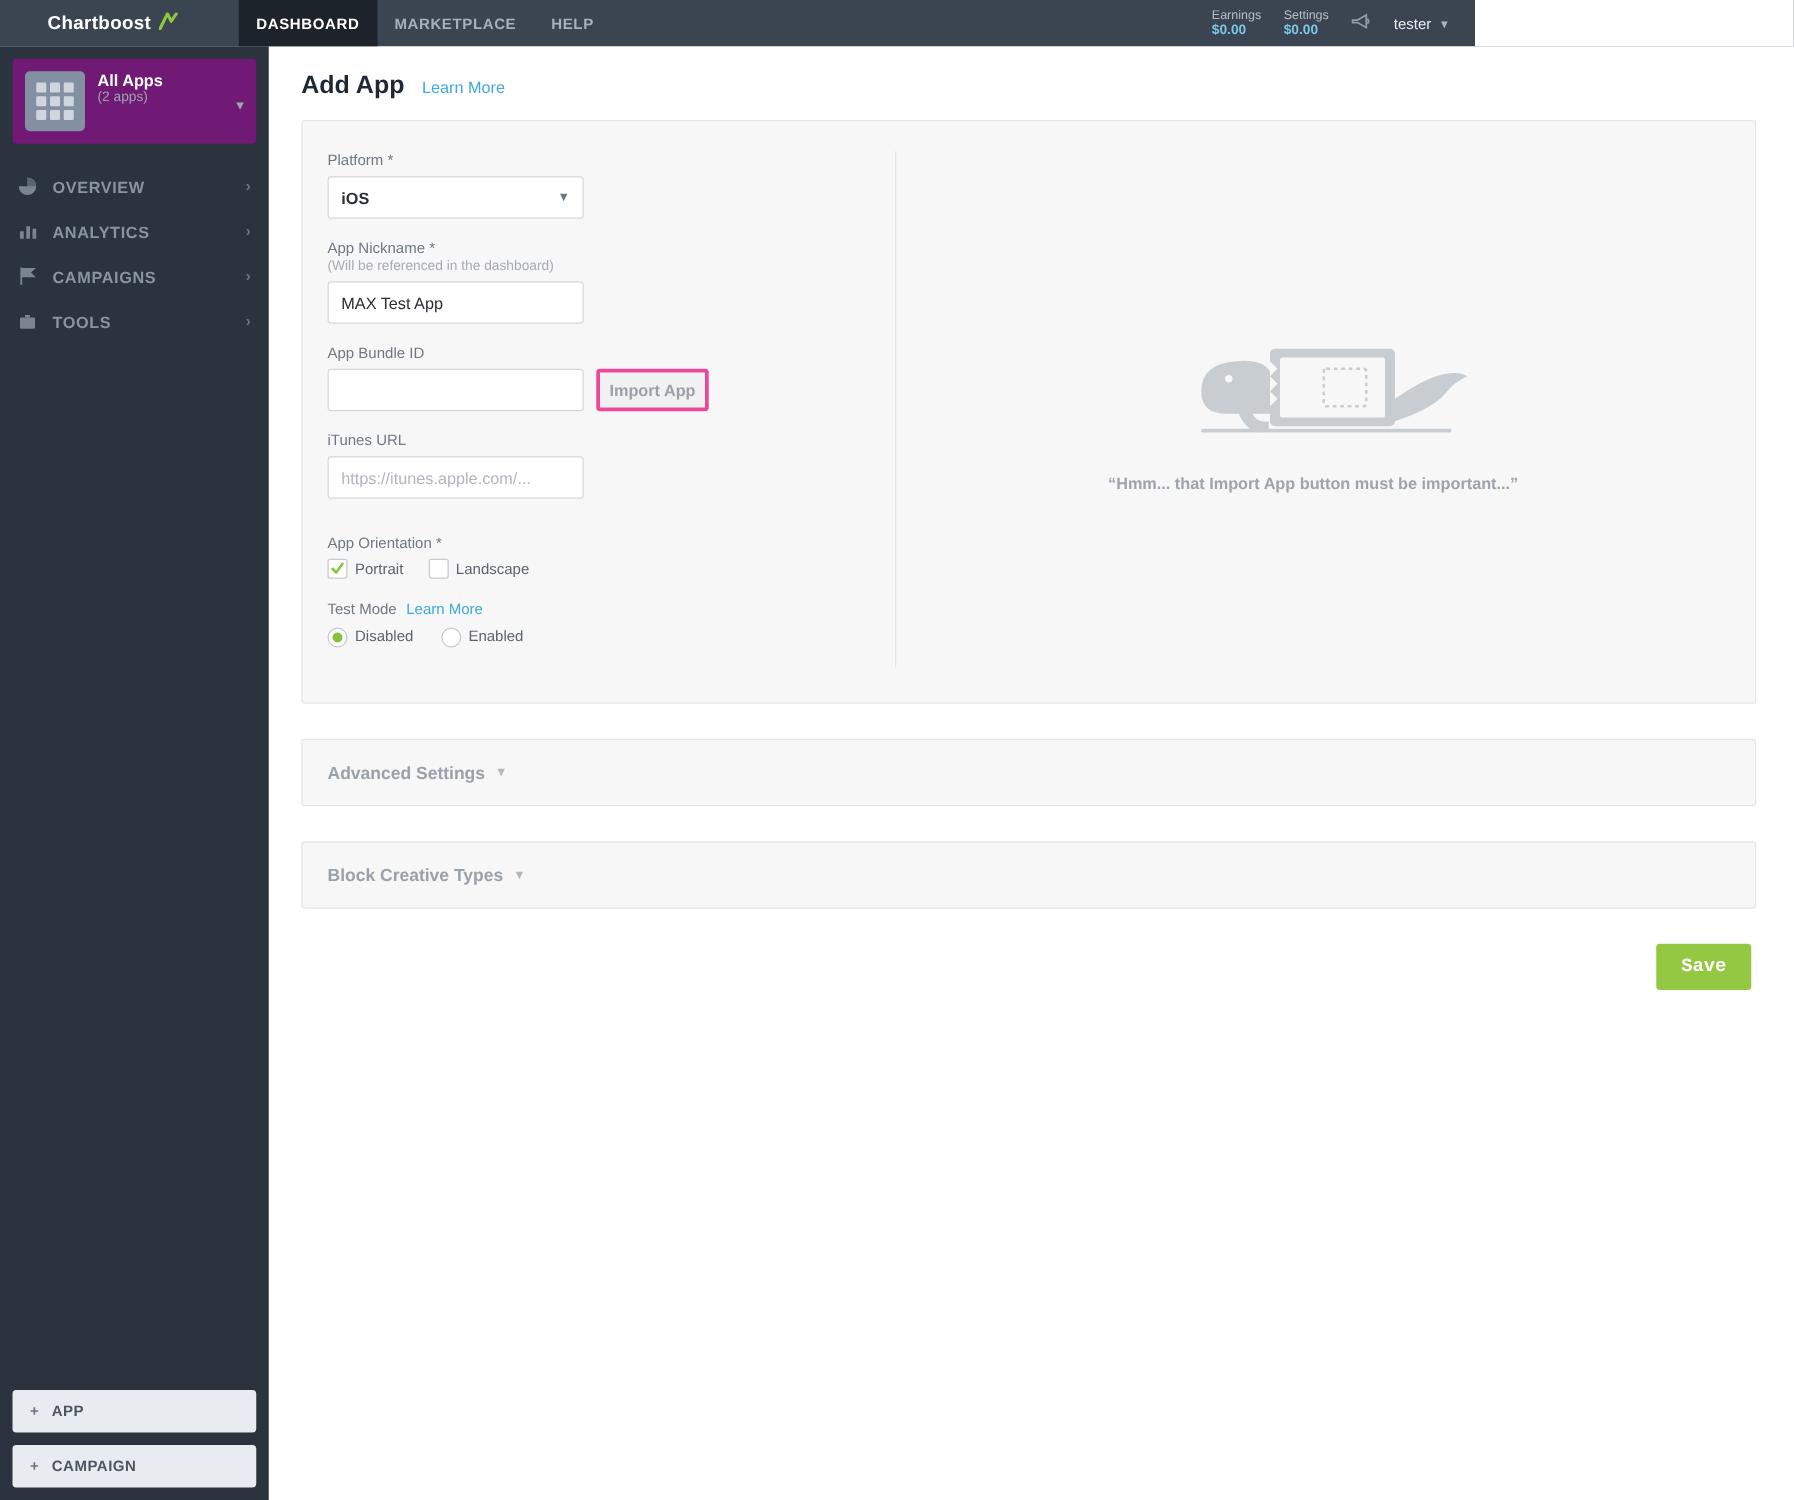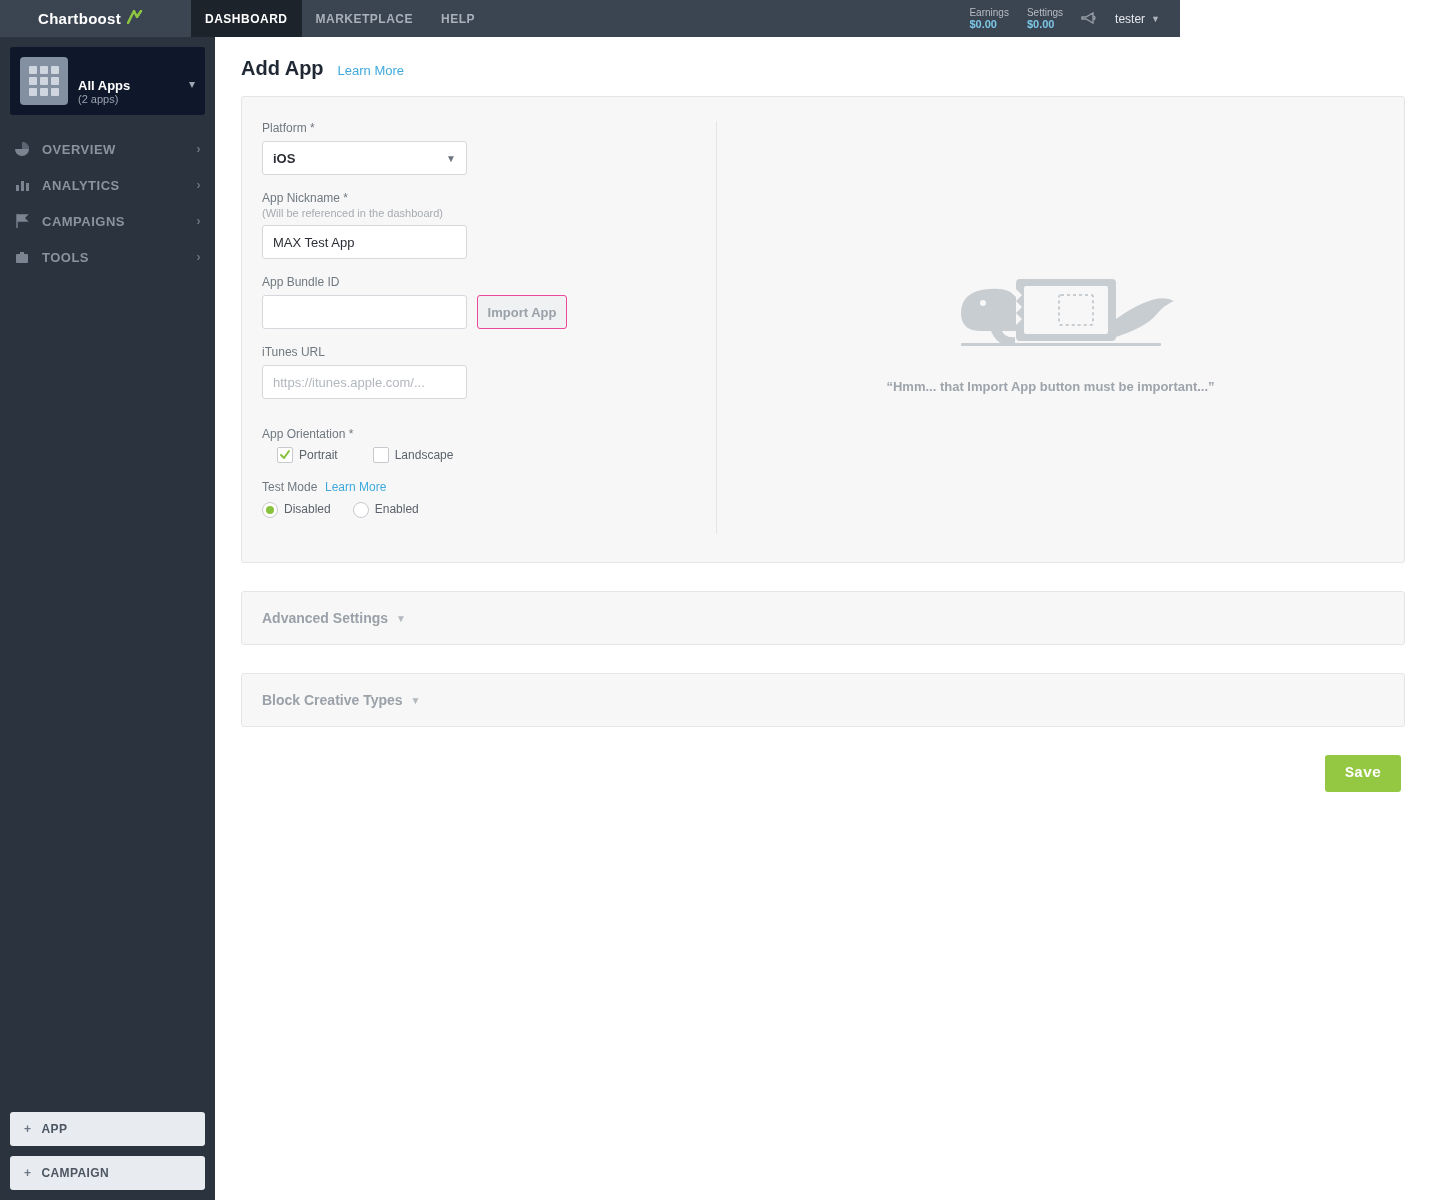--- a/index.html
+++ b/index.html
@@ -16,21 +16,21 @@
 .stat { display: flex; flex-direction: column; align-items: flex-start; line-height: 1.1; }
 .stat .label { color: #b7bdc4; font-size: 10px; }
 .stat .value { color: #7bc7e6; font-weight: 600; font-size: 11px; }
 .announce-icon svg { opacity: .7; }
 .user { display: flex; align-items: center; gap: 6px; color: #e8eaed; font-size: 12px; cursor: pointer; }
 .user .caret { font-size: 9px; color: #aeb4bc; }
 
 
 .shell { display: flex; height: calc(100% - 37px); }
 .sidebar { width: 215px; background: #2a333e; color: #b9c0c8; display: flex; flex-direction: column; position: relative; }
-.app-switch { margin: 10px; padding: 10px; background: #0f172a; border-radius: 3px; display: flex; align-items: flex-end; gap: 10px; cursor: pointer; position: relative; }
+.app-switch { margin: 10px; padding: 10px; background: #701a75; border-radius: 3px; display: flex; align-items: flex-start; gap: 10px; cursor: pointer; position: relative; }
 .app-switch .tile { width: 48px; height: 48px; background: #8390a1; border-radius: 4px; display:flex; align-items:center; justify-content:center; }
 .app-switch .tile .grid { display: grid; grid-template-columns: repeat(3,8px); grid-template-rows: repeat(3,8px); gap: 3px; }
 .app-switch .tile .grid span { background: #cfd6df; border-radius: 1px; }
 .app-switch .col { display:flex; flex-direction:column; }
 .app-switch .title { color:#fff; font-weight:700; font-size:13px; }
 .app-switch .sub { color:#9ba4af; font-size:11px; }
 .app-switch .chev { position:absolute; right:10px; top: 30px; color:#9ba4af; font-size:12px; }
 
 .nav { list-style:none; margin-top: 6px; }
 .nav li { display:flex; align-items:center; justify-content:space-between; padding: 10px 14px; font-size: 13px; font-weight:700; letter-spacing:.5px; color:#8a939e; cursor:pointer; }
@@ -55,24 +55,24 @@
 
 .field { margin-bottom: 16px; }
 .field-label { font-size:12px; color:#707880; margin-bottom:6px; display:block; }
 .field-sub { font-size:11px; color:#a6acb3; margin-top:-4px; margin-bottom:6px; }
 .select, .text-input { width: 205px; height:34px; border:1px solid #d5d8dc; border-radius:3px; background:#fff; padding: 0 10px; font-size:13px; color:#2b2f35; display:flex; align-items:center; justify-content:space-between; }
 .select .caret { color:#6e7781; font-size:10px; }
 .text-input input { border:none; outline:none; width:100%; font-size:13px; color:#2b2f35; background:transparent; font-family:inherit; }
 .text-input input::placeholder { color:#b2b7bd; }
 
 .row { display:flex; align-items:center; gap: 10px; }
-.import-btn { width:90px; height:34px; border:1px solid #ec4899; border-radius:3px; background:#f0f1f3; color:#9aa1a8; font-size:13px; font-weight:600; display:flex; align-items:center; justify-content:center; cursor:pointer; }
+.import-btn { width:90px; height:34px; border:3px solid #ec4899; border-radius:3px; background:#f0f1f3; color:#9aa1a8; font-size:13px; font-weight:600; display:flex; align-items:center; justify-content:center; cursor:pointer; }
 
 .checks { display:flex; gap: 20px; align-items:center; }
-.check { display:flex; align-items:center; gap:6px; font-size:12px; color:#5c636c; cursor:pointer;margin-left:15px; }
+.check { display:flex; align-items:center; gap:6px; font-size:12px; color:#5c636c; cursor:pointer; }
 .cbox { width:16px; height:16px; border:1px solid #c6cacf; border-radius:2px; background:#fff; display:flex; align-items:center; justify-content:center; }
 .cbox.checked svg path { stroke:#86c23c; }
 .radio-wrap { display:flex; gap: 22px; align-items:center; }
 .radio { display:flex; align-items:flex-start; gap:6px; font-size:12px; color:#5c636c; cursor:pointer; }
 .rdot { width:16px; height:16px; border:1px solid #c6cacf; border-radius:50%; background:#fff; display:flex; align-items:center; justify-content:center; }
 .rdot .inner { width:8px; height:8px; border-radius:50%; background:#86c23c; display:none; }
 .rdot.on .inner { display:block; }
 
 .mini-link { color:#3fa9dd; font-size:12px; cursor:pointer; margin-left:4px; }
 

